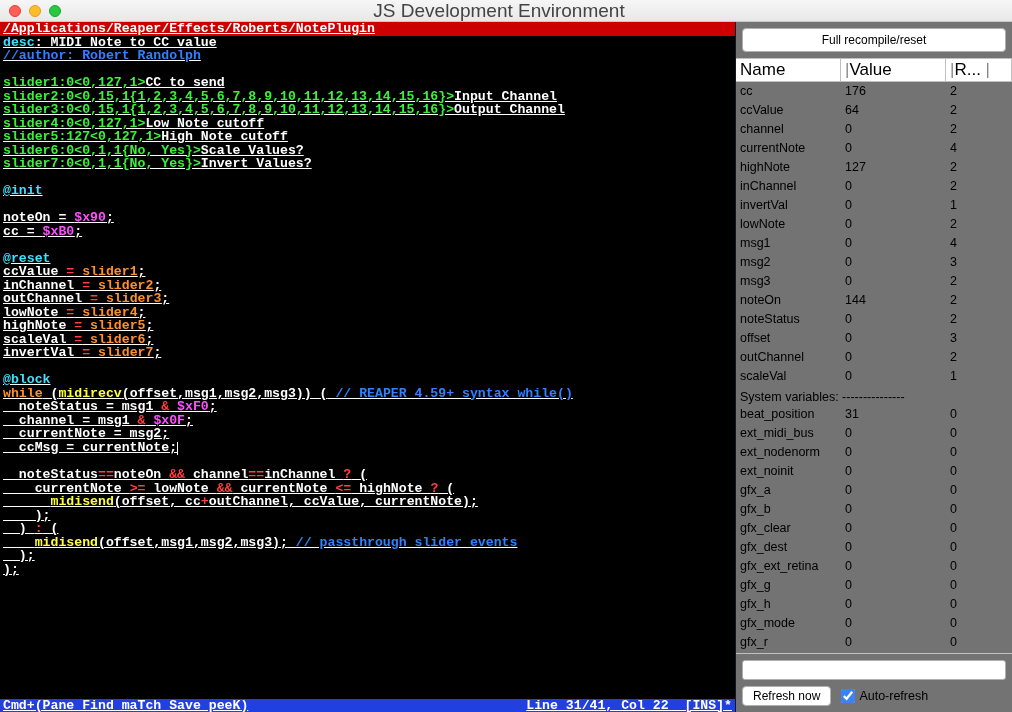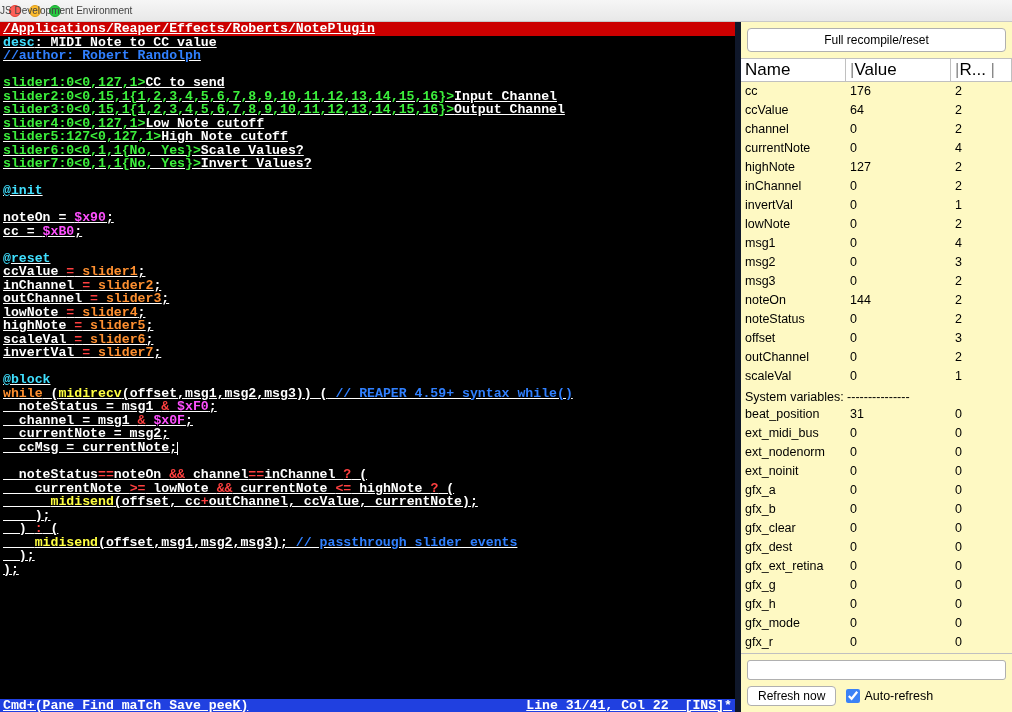--- a/index.html
+++ b/index.html
@@ -30,22 +30,22 @@
 .tl {
   width: 12px; height: 12px;
   border-radius: 50%;
 }
 .tl.close { background: #ff5f57; border: 0.5px solid #e33e32; }
 .tl.min { background: #ffbd2e; border: 0.5px solid #e09e1a; }
 .tl.max { background: #28c940; border: 0.5px solid #17a82d; }
 .title {
   position: absolute;
   left: 0; right: 14px;
-  text-align: left;
-  font-size: 10px;
+  text-align: center;
+  font-size: 19px;
   color: #444;
 }
 
 .main {
   display: flex;
   height: calc(100% - 22px);
 }
 
 
 .editor {
@@ -87,22 +87,22 @@
 .c-green { color: #3cf03c; }
 .c-orange{ color: #ff9030; }
 .c-red   { color: #ff4040; }
 .c-mag   { color: #ff50ff; }
 .c-yel   { color: #ffff40; }
 .c-dcy   { color: #3080ff; }
 
 
 .inspector {
   flex: 1;
-  background: #fef9c3;
-  border-left: 6px solid #0f172a;
+  background: #737373;
+  border-left: 1px solid #0f172a;
   display: flex;
   flex-direction: column;
 }
 .inspector-buttons {
   display: flex;
   gap: 8px;
   padding: 6px;
 }
 .inspector-buttons button {
   flex: 1;

